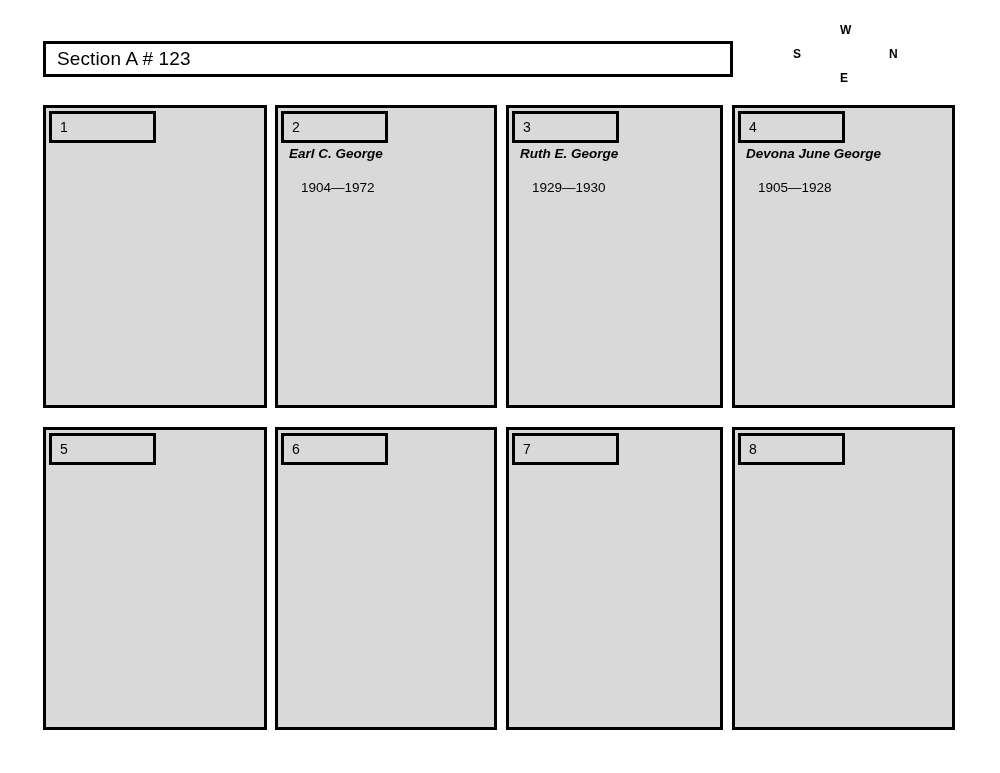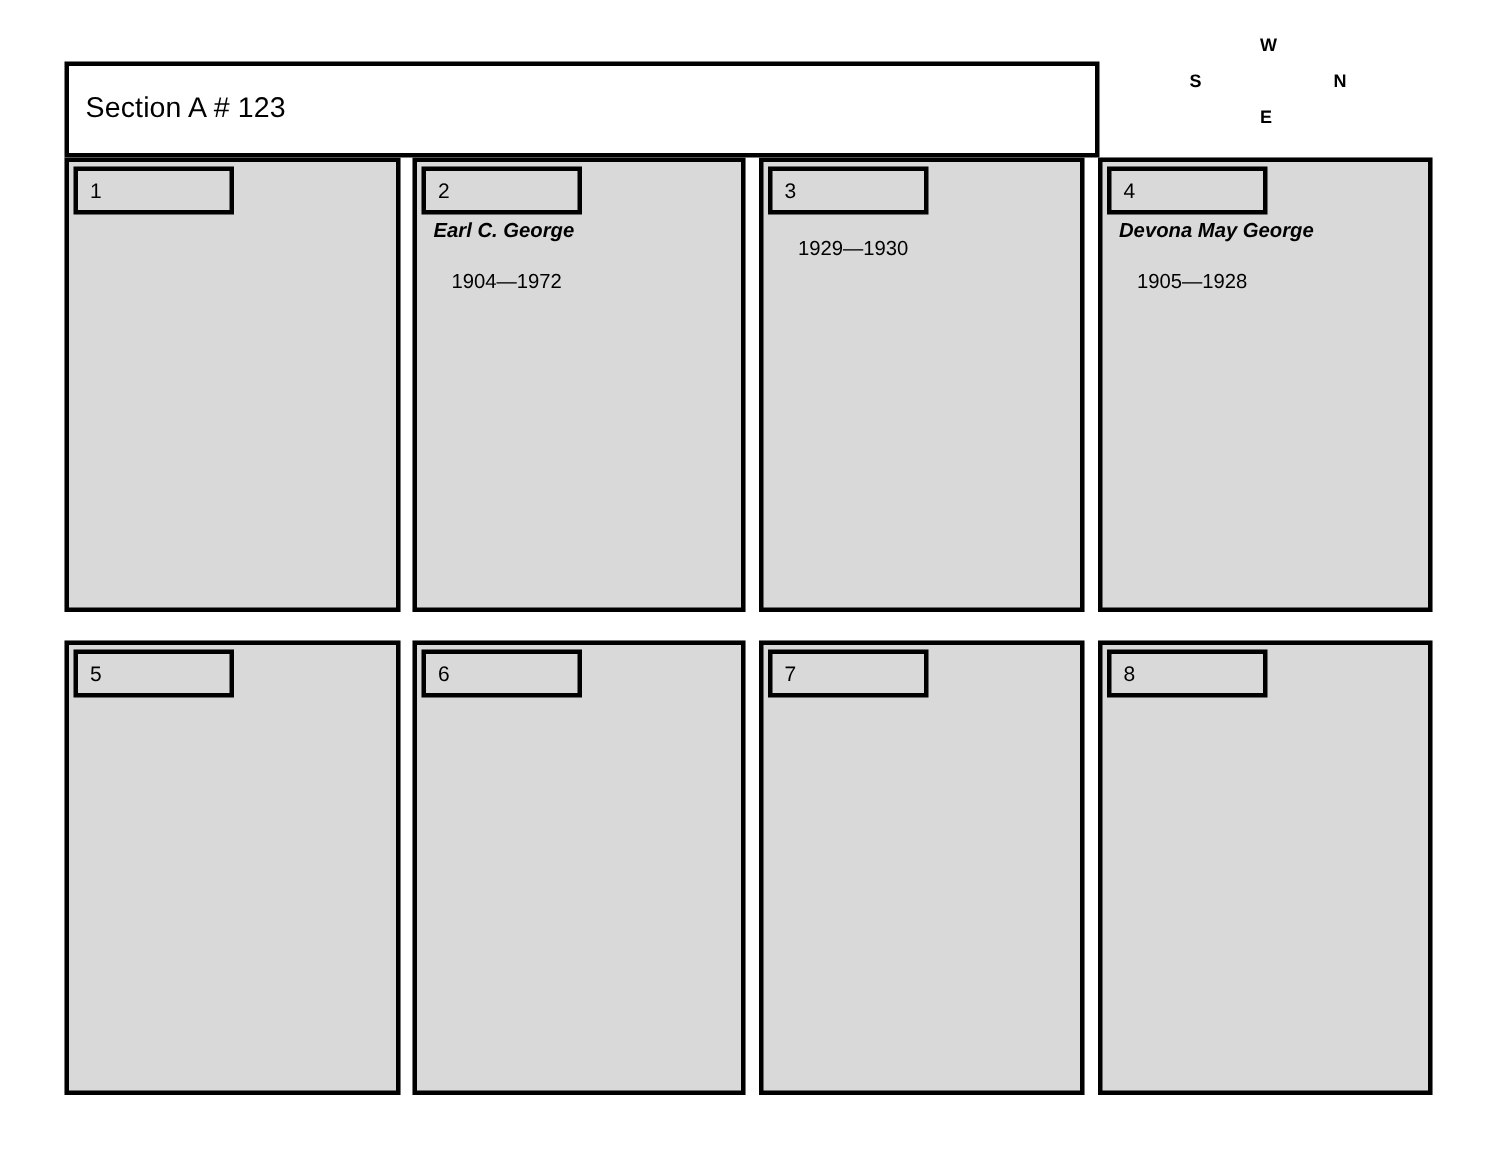--- a/index.html
+++ b/index.html
@@ -19,21 +19,21 @@
     background: #ffffff;
     overflow: hidden;
   }
 
   
   .section-title-box {
     position: absolute;
     left: 43px;
     top: 41px;
     width: 690px;
-    height: 64px;
+    height: 36px;
     box-sizing: border-box;
     border: 3px solid #000000;
     background: #ffffff;
     display: flex;
     align-items: center;
   }
   .section-title-text {
     padding-left: 11px;
     font-size: 19px;
     line-height: 1.1;
@@ -144,30 +144,31 @@
       <p class="burial-name">Earl C. George</p>
       <p class="burial-dates">1904—1972</p>
     </div>
   </div>
 
   <div class="plot" style="left:506px; top:105px; width:217px; height:303px;">
     <div class="plot-badge">
       <span class="plot-badge-num">3</span>
     </div>
     <div class="plot-body">
+      <p class="burial-name">Ruth E. George</p>
       <p class="burial-dates">1929—1930</p>
     </div>
   </div>
 
   <div class="plot" style="left:732px; top:105px; width:223px; height:303px;">
     <div class="plot-badge">
       <span class="plot-badge-num">4</span>
     </div>
     <div class="plot-body">
-      <p class="burial-name">Devona May George</p>
+      <p class="burial-name">Devona June George</p>
       <p class="burial-dates">1905—1928</p>
     </div>
   </div>
 
   <div class="plot is-empty" style="left:43px; top:427px; width:224px; height:303px;">
     <div class="plot-badge">
       <span class="plot-badge-num">5</span>
     </div>
 
   </div>

